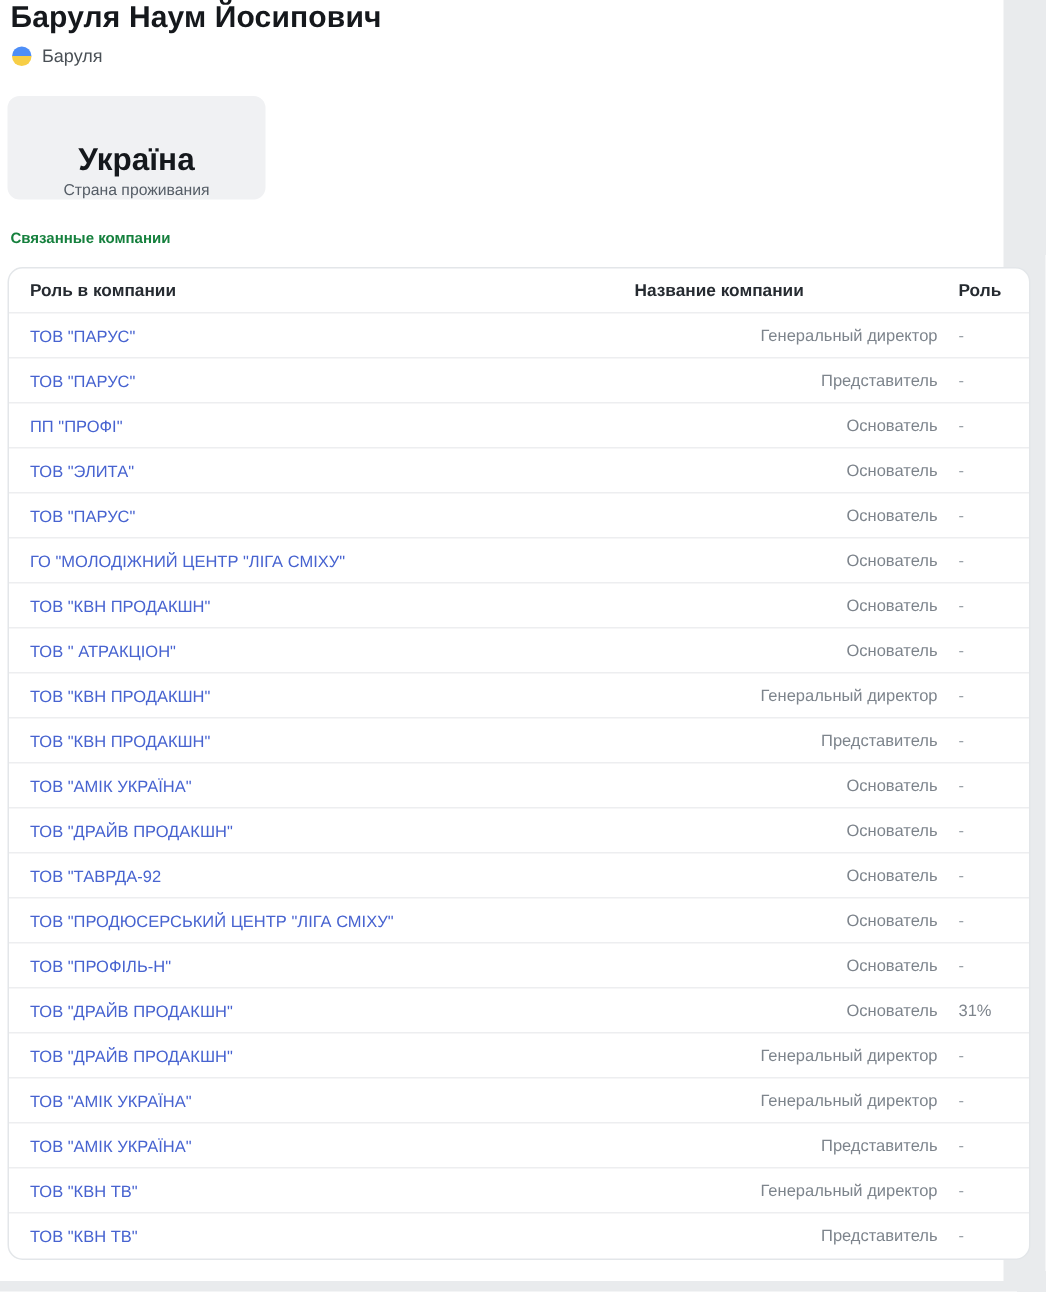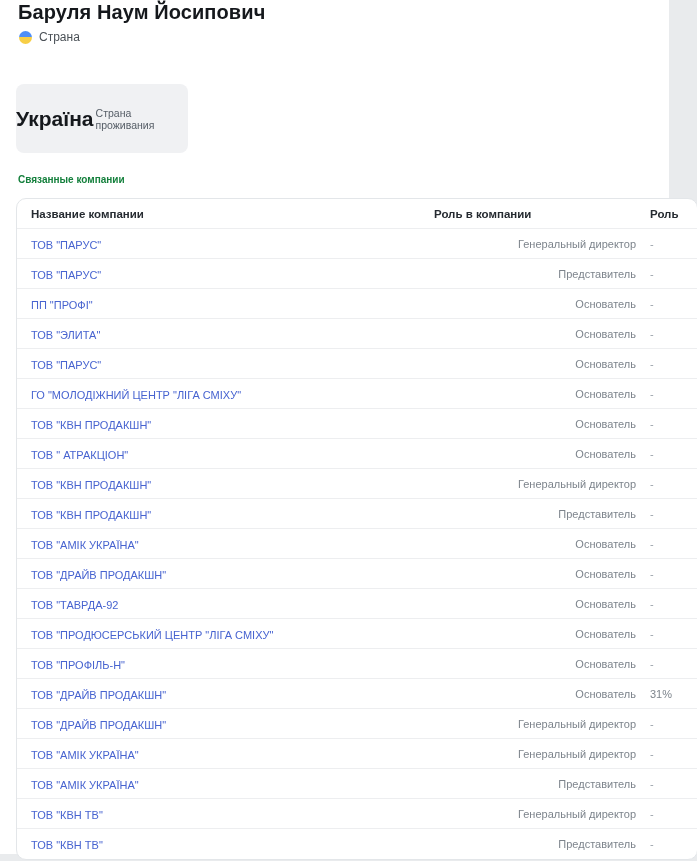--- a/index.html
+++ b/index.html
@@ -14,38 +14,38 @@
   }
   *{box-sizing:border-box;margin:0;padding:0;}
   html,body{width:697px;height:861px;overflow:hidden;}
   body{
     background:var(--page-bg,#e9ebed);
     font-family:"Liberation Sans",sans-serif;
     -webkit-font-smoothing:antialiased;
   }
   .page{
     width:669px;height:854px;background:#ffffff;
-    padding:2px 7px 0 18px;position:relative;
+    padding:2px 7px 0 7px;position:relative;
   }
   .page-title{
     font-size:20px;font-weight:700;color:var(--text-dark,#15181c);
     letter-spacing:.1px;line-height:1.2;margin-top:-2px;
   }
   .citizenship-row{
     display:flex;align-items:center;gap:7px;margin-top:6px;margin-left:1px;
   }
   .flag-circle{
     width:13px;height:13px;border-radius:50%;flex:0 0 auto;
     background:linear-gradient(to bottom,#4e8ef7 0 50%,#f7ce46 50% 100%);
   }
   .citizenship-label{font-size:12px;color:#4a5056;}
   .country-card{
-    margin-top:40px;margin-left:-2px;
+    margin-top:20px;margin-left:-2px;
     width:172px;height:69px;background:var(--card-bg,#f0f1f3);
-    border-radius:8px;display:flex;flex-direction:row;
+    border-radius:8px;display:flex;flex-direction:column;
     align-items:center;justify-content:flex-end;gap:2px;
   }
   .country-value{font-size:21px;font-weight:700;color:var(--text-dark,#15181c);}
   .country-caption{font-size:10.5px;font-weight:400;color:#555d66;}
   .section-heading{
     margin-top:21px;font-size:10px;font-weight:700;color:#15803d;
   }
   .companies-table{
     margin-top:13px;margin-left:-2px;
     width:682px;background:#fff;
@@ -70,35 +70,35 @@
 </style>
 </head>
 <body>
 
 <div class="page">
 
   <h1 class="page-title">Баруля Наум Йосипович</h1>
 
   <div class="citizenship-row">
     <span class="flag-circle"></span>
-    <span class="citizenship-label">Страна</span>
+    <span class="citizenship-label">Баруля</span>
   </div>
 
   <div class="country-card">
     <div class="country-value">Україна</div>
     <div class="country-caption">Страна проживания</div>
   </div>
 
   <h2 class="section-heading">Связанные компании</h2>
 
   <div class="companies-table">
     <div class="thead">
       <div class="tr">
+        <div class="th">Роль в компании</div>
         <div class="th">Название компании</div>
-        <div class="th">Роль в компании</div>
         <div class="th">Роль</div>
       </div>
     </div>
     <div class="tbody">
         <div class="tr">
         <div class="td td-company">
           <a class="company-link">ТОВ "ПАРУС"</a>
         </div>
         <div class="td td-role">Генеральный директор</div>
         <div class="td td-share empty">-</div>

